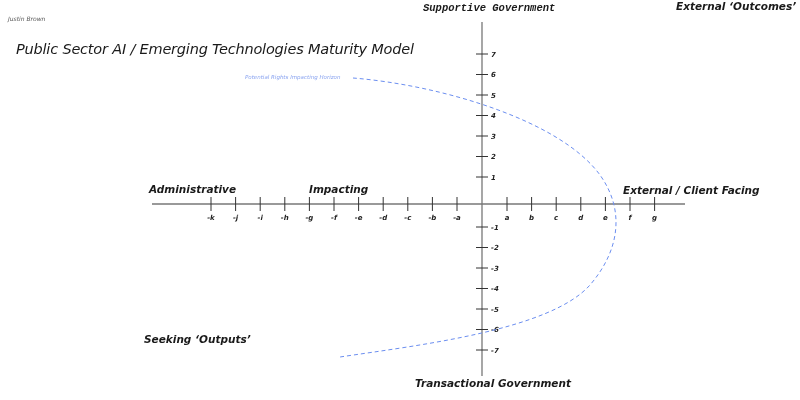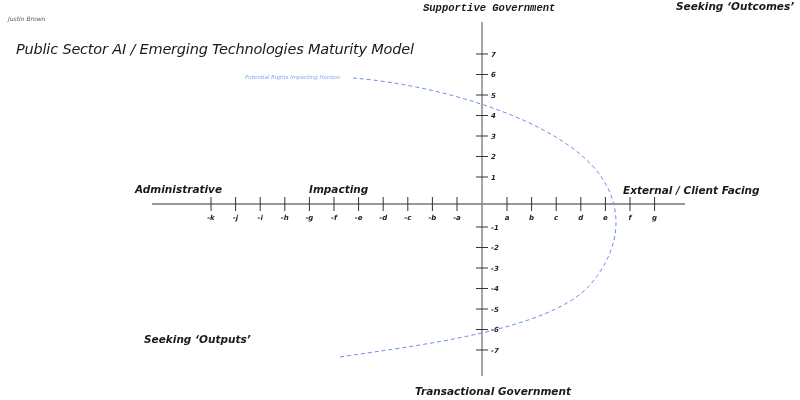--- a/index.html
+++ b/index.html
@@ -11,26 +11,26 @@
   .tick-lbl{font-family:"DejaVu Sans","Liberation Sans",sans-serif;font-size:7px;font-style:italic;font-weight:bold;fill:#222;}
   .horizon{position:absolute;font-size:5.5px;font-style:italic;color:#8aa4f0;white-space:nowrap;}
 </style>
 </head>
 <body>
 
 <div class="title">Public Sector AI / Emerging Technologies Maturity Model</div>
 <div class="author">Justin Brown</div>
 
 <div class="lbl" style="left:423px;top:2px;font-family:Liberation Mono, monospace;">Supportive Government</div>
-<div class="lbl" style="left:676px;top:0px;">Seeking ‘Outcomes’</div>
-<div class="lbl" style="left:135px;top:183px;">Administrative</div>
+<div class="lbl" style="left:676px;top:0px;">External ‘Outcomes’</div>
+<div class="lbl" style="left:149px;top:183px;">Administrative</div>
 <div class="lbl" style="left:309px;top:183px;">Impacting</div>
 <div class="lbl" style="left:623px;top:184px;">External / Client Facing</div>
 <div class="lbl" style="left:116px;top:333px;margin-left:28px;">Seeking ‘Outputs’</div>
-<div class="lbl" style="left:415px;top:385px;text-align:right;">Transactional Government</div>
+<div class="lbl" style="left:415px;top:377px;text-align:right;">Transactional Government</div>
 
 <div class="horizon" style="left:245px;top:74px;">Potential Rights Impacting Horizon</div>
 
 <svg width="800" height="400">
 
   <line x1="152" y1="204" x2="685" y2="204" stroke="#777" stroke-width="1.3"></line>
   <line x1="482" y1="22" x2="482" y2="376" stroke="#777" stroke-width="1.3"></line>
 
   <g id="xticks">
       <line x1="211" y1="197" x2="211" y2="211" stroke="#333" stroke-width="1"></line>

